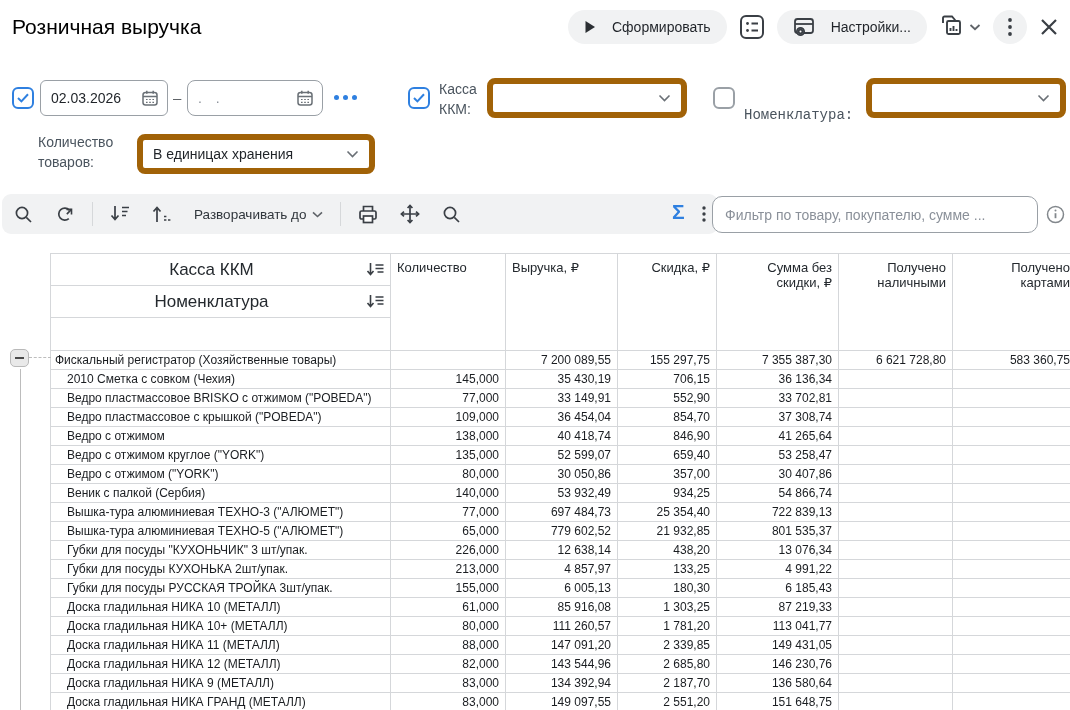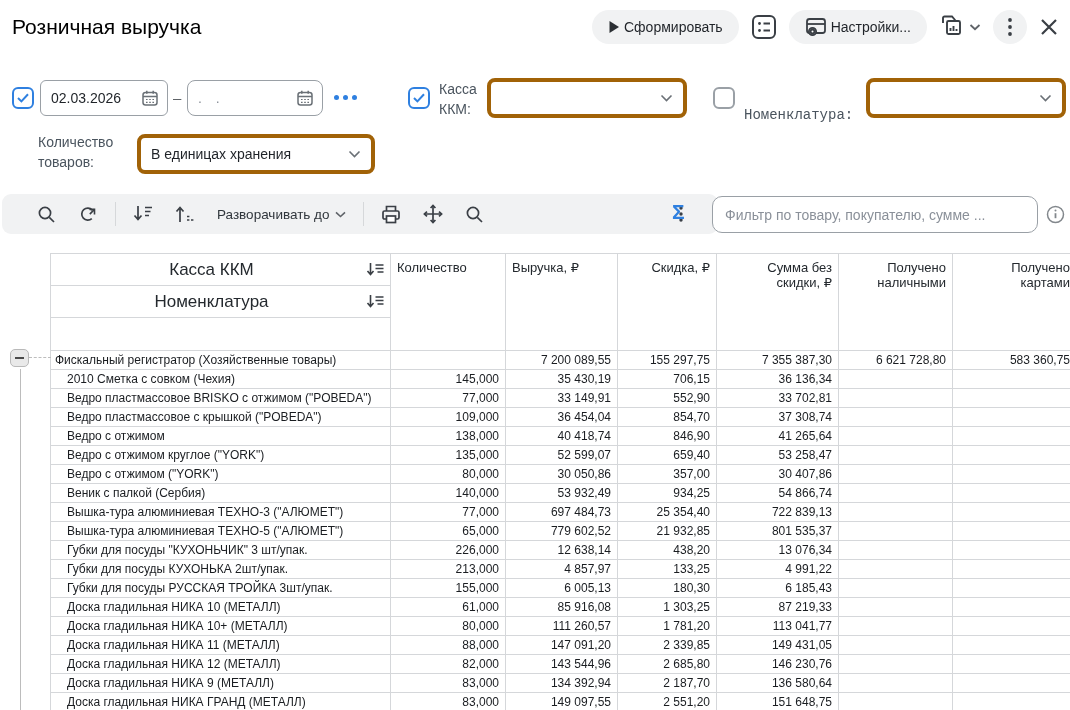--- a/index.html
+++ b/index.html
@@ -4,40 +4,40 @@
 <style>
   * { margin:0; padding:0; box-sizing:border-box; }
   html,body { width:1070px; height:710px; background:#fff; }
   body { font-family:"Liberation Sans","DejaVu Sans",sans-serif; color:#1f2328; }
   #root { position:relative; width:1070px; height:710px; overflow:hidden; background:#fff; }
 
   
   .hdr { position:absolute; top:0; left:0; width:100%; height:54px; display:flex; align-items:center; padding:0 8px 0 12px; }
   .title { font-size:21px; font-weight:500; color:#000000; }
   .hdr-right { margin-left:auto; display:flex; align-items:center; gap:9px; }
-  .pill-btn { display:flex; align-items:center; gap:4px; height:34px; padding:0 16px; background:#f1f2f3; border:none; border-radius:17px; font-size:14px; color:#1f2328; cursor:pointer; font-family:inherit; }
+  .pill-btn { display:flex; align-items:center; gap:16px; height:34px; padding:0 16px; background:#f1f2f3; border:none; border-radius:17px; font-size:14px; color:#1f2328; cursor:pointer; font-family:inherit; }
   .icon-btn { display:flex; align-items:center; justify-content:center; background:transparent; border:none; cursor:pointer; height:34px; padding:0 3px; }
   .circle-btn { width:34px; height:34px; border-radius:17px; background:#f1f2f3; display:flex; align-items:center; justify-content:center; border:none; cursor:pointer; }
 
   
   .chk { position:absolute; width:22px; height:22px; border-radius:6px; background:#fff; display:flex; align-items:center; justify-content:center; cursor:pointer; }
   .chk.on  { border:2px solid #2f80e0; }
   .chk.off { border:2px solid #9aa0a6; }
   .field { position:absolute; border:1px solid #9aa0a6; border-radius:8px; background:#fff; display:flex; align-items:center; padding:0 8px 0 10px; font-size:14px; color:#1f2328; }
   .field .grow { flex:1; }
-  .combo { position:absolute; border:4px solid #a16207; border-radius:8px; background:#fff; display:flex; align-items:center; padding:0 10px; font-size:14px; color:#1f2328; cursor:pointer; }
+  .combo { position:absolute; border:6px solid #a16207; border-radius:8px; background:#fff; display:flex; align-items:center; padding:0 10px; font-size:14px; color:#1f2328; cursor:pointer; }
   .combo .grow { flex:1; }
   .flabel { position:absolute; font-size:14px; color:#4a545e; line-height:20px; }
   .dash { position:absolute; color:#5f6368; font-size:15px; }
   .dots3 { position:absolute; display:flex; gap:4px; cursor:pointer; }
   .dots3 i { width:5px; height:5px; border-radius:50%; background:#2f80e0; }
   .placeholder { color:#8a9099; letter-spacing:5px; }
 
   
-  .tbar { position:absolute; top:194px; left:2px; width:716px; height:40px; background:#f1f2f3; border-radius:9px; display:flex; align-items:center; padding:0 24px; }
+  .tbar { position:absolute; top:194px; left:2px; width:716px; height:40px; background:#f1f2f3; border-radius:9px; display:flex; align-items:center; padding:0 1px; }
   .tbtn { display:flex; align-items:center; justify-content:center; background:transparent; border:none; cursor:pointer; height:32px; padding:0 11px; font-family:inherit; font-size:13.5px; color:#30363c; gap:5px; }
   .tsep { width:1px; height:24px; background:#d6d8da; margin:0 6px; }
   .sigma { position:absolute; top:200px; left:672px; font-size:21px; font-weight:bold; color:#2f80e0; background:none; border:none; cursor:pointer; font-family:inherit; }
   .filter-input { position:absolute; top:196px; left:712px; width:326px; height:37px; border:1px solid #9aa0a6; border-radius:10px; font-size:14px; padding:0 12px; color:#1f2328; font-family:inherit; outline:none; }
   .filter-input::placeholder { color:#8a9099; }
   .info-ic { position:absolute; top:205px; left:1046px; cursor:pointer; }
 
   
   .tablewrap { position:absolute; top:253px; left:0; width:1076px; bottom:0; }
   .gutter-line { position:absolute; left:20px; top:116px; bottom:0; width:1px; background:#bcbcbc; }

